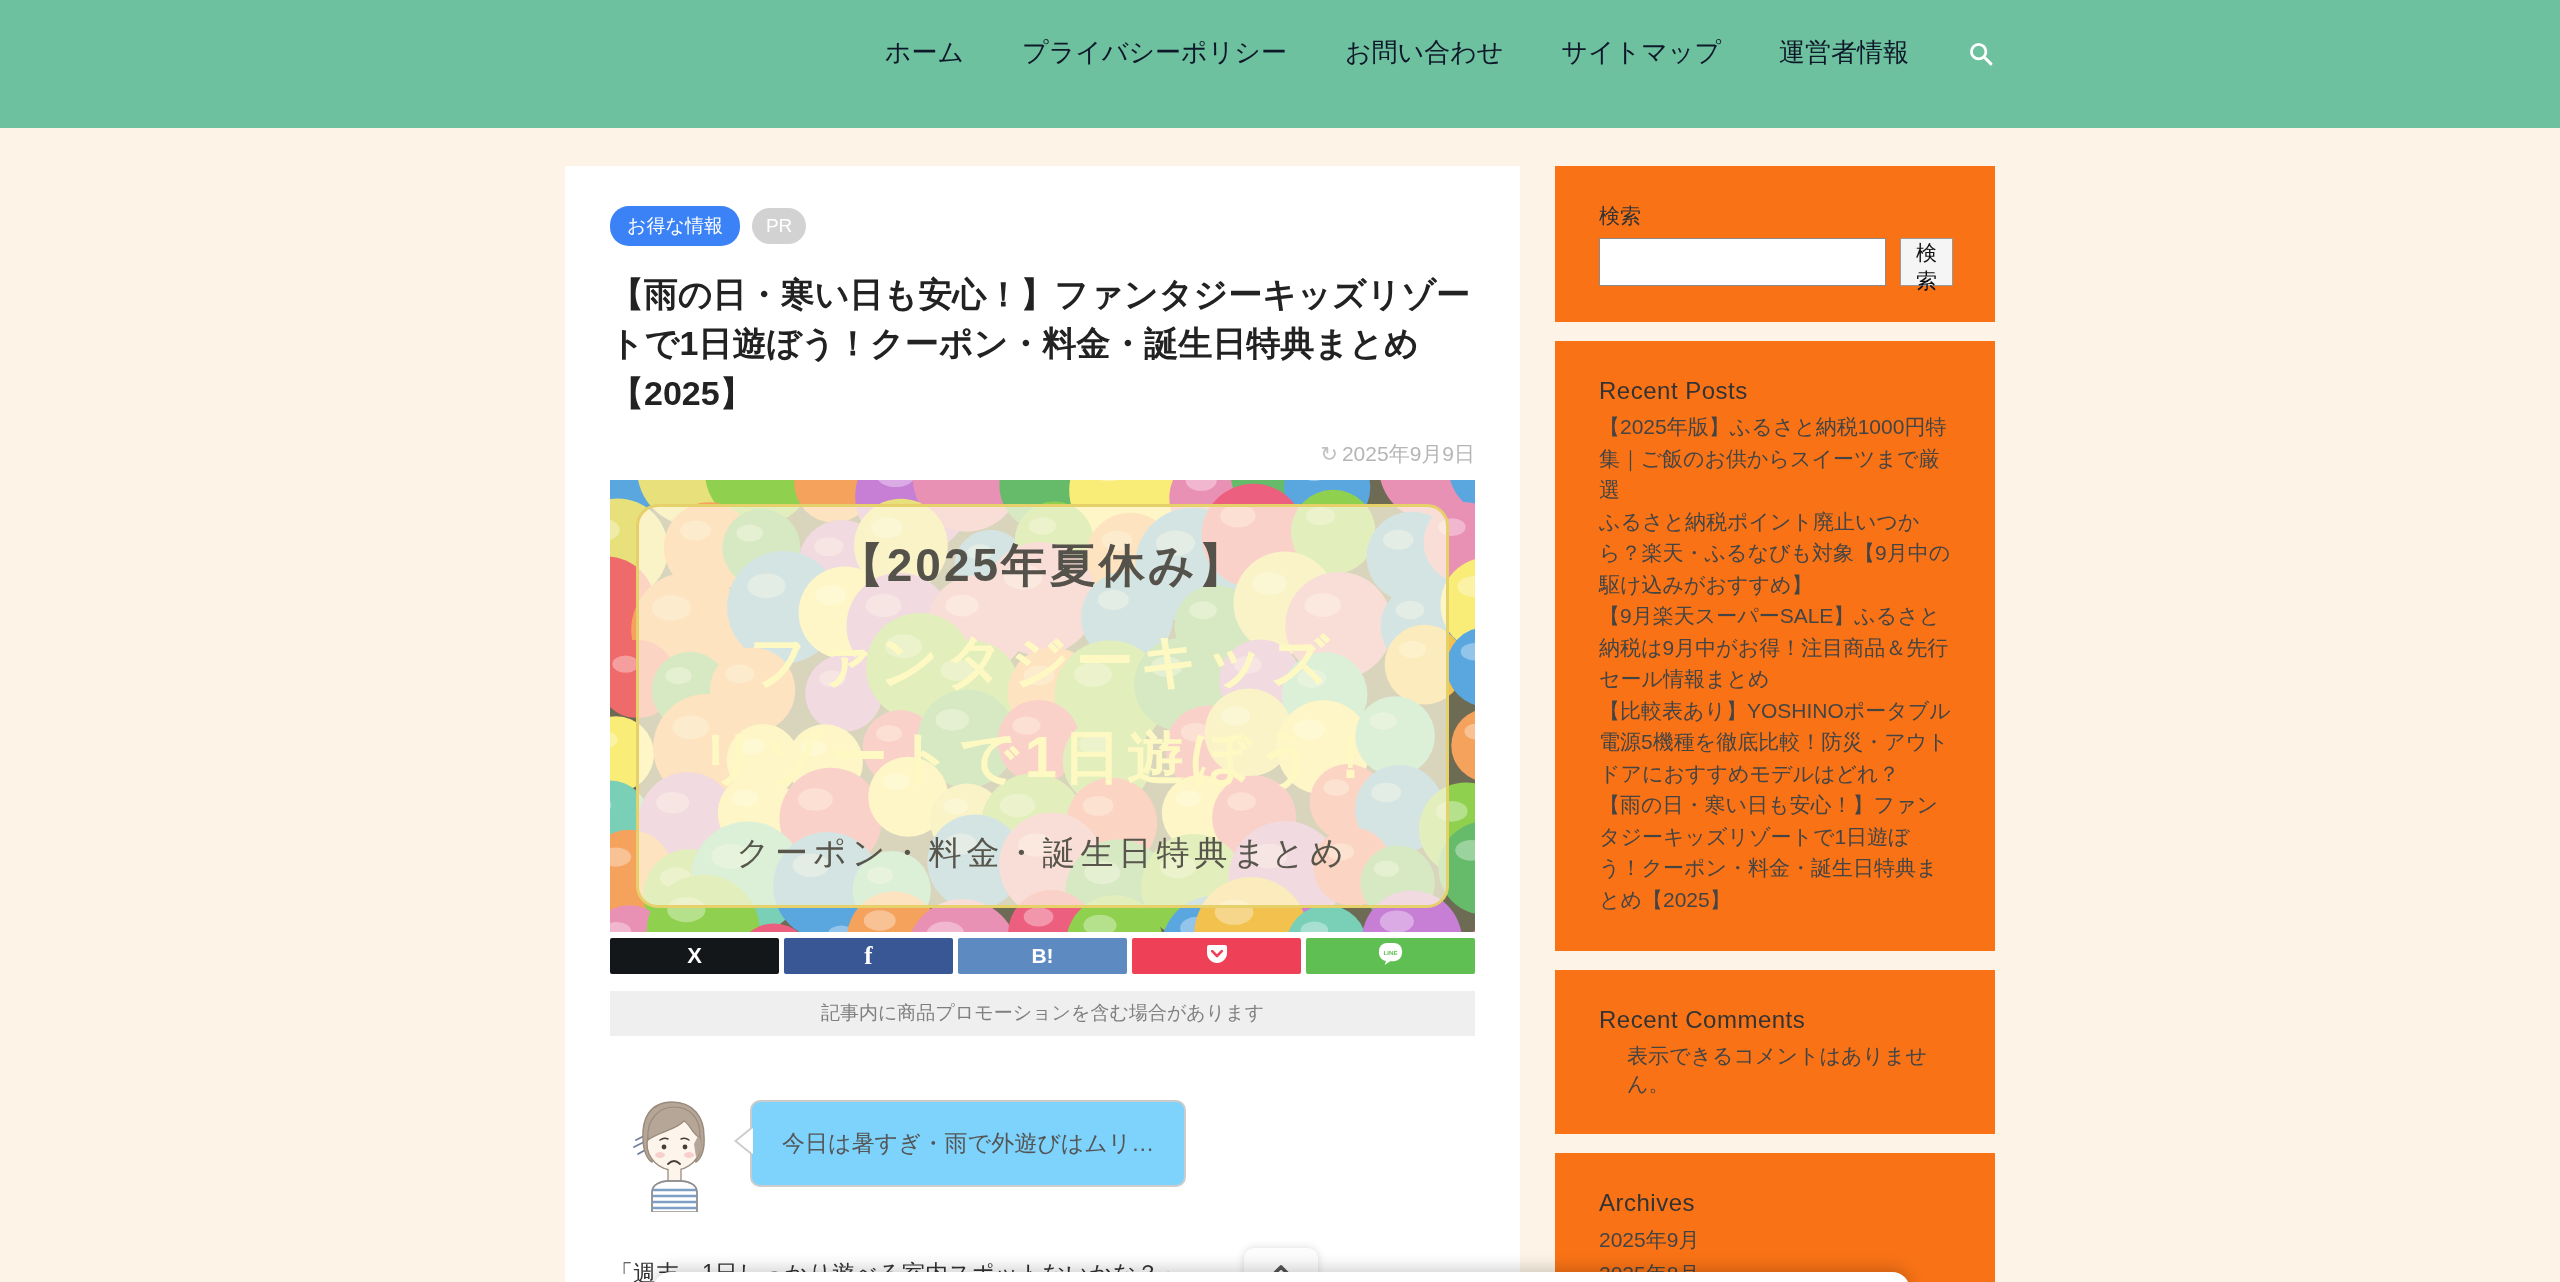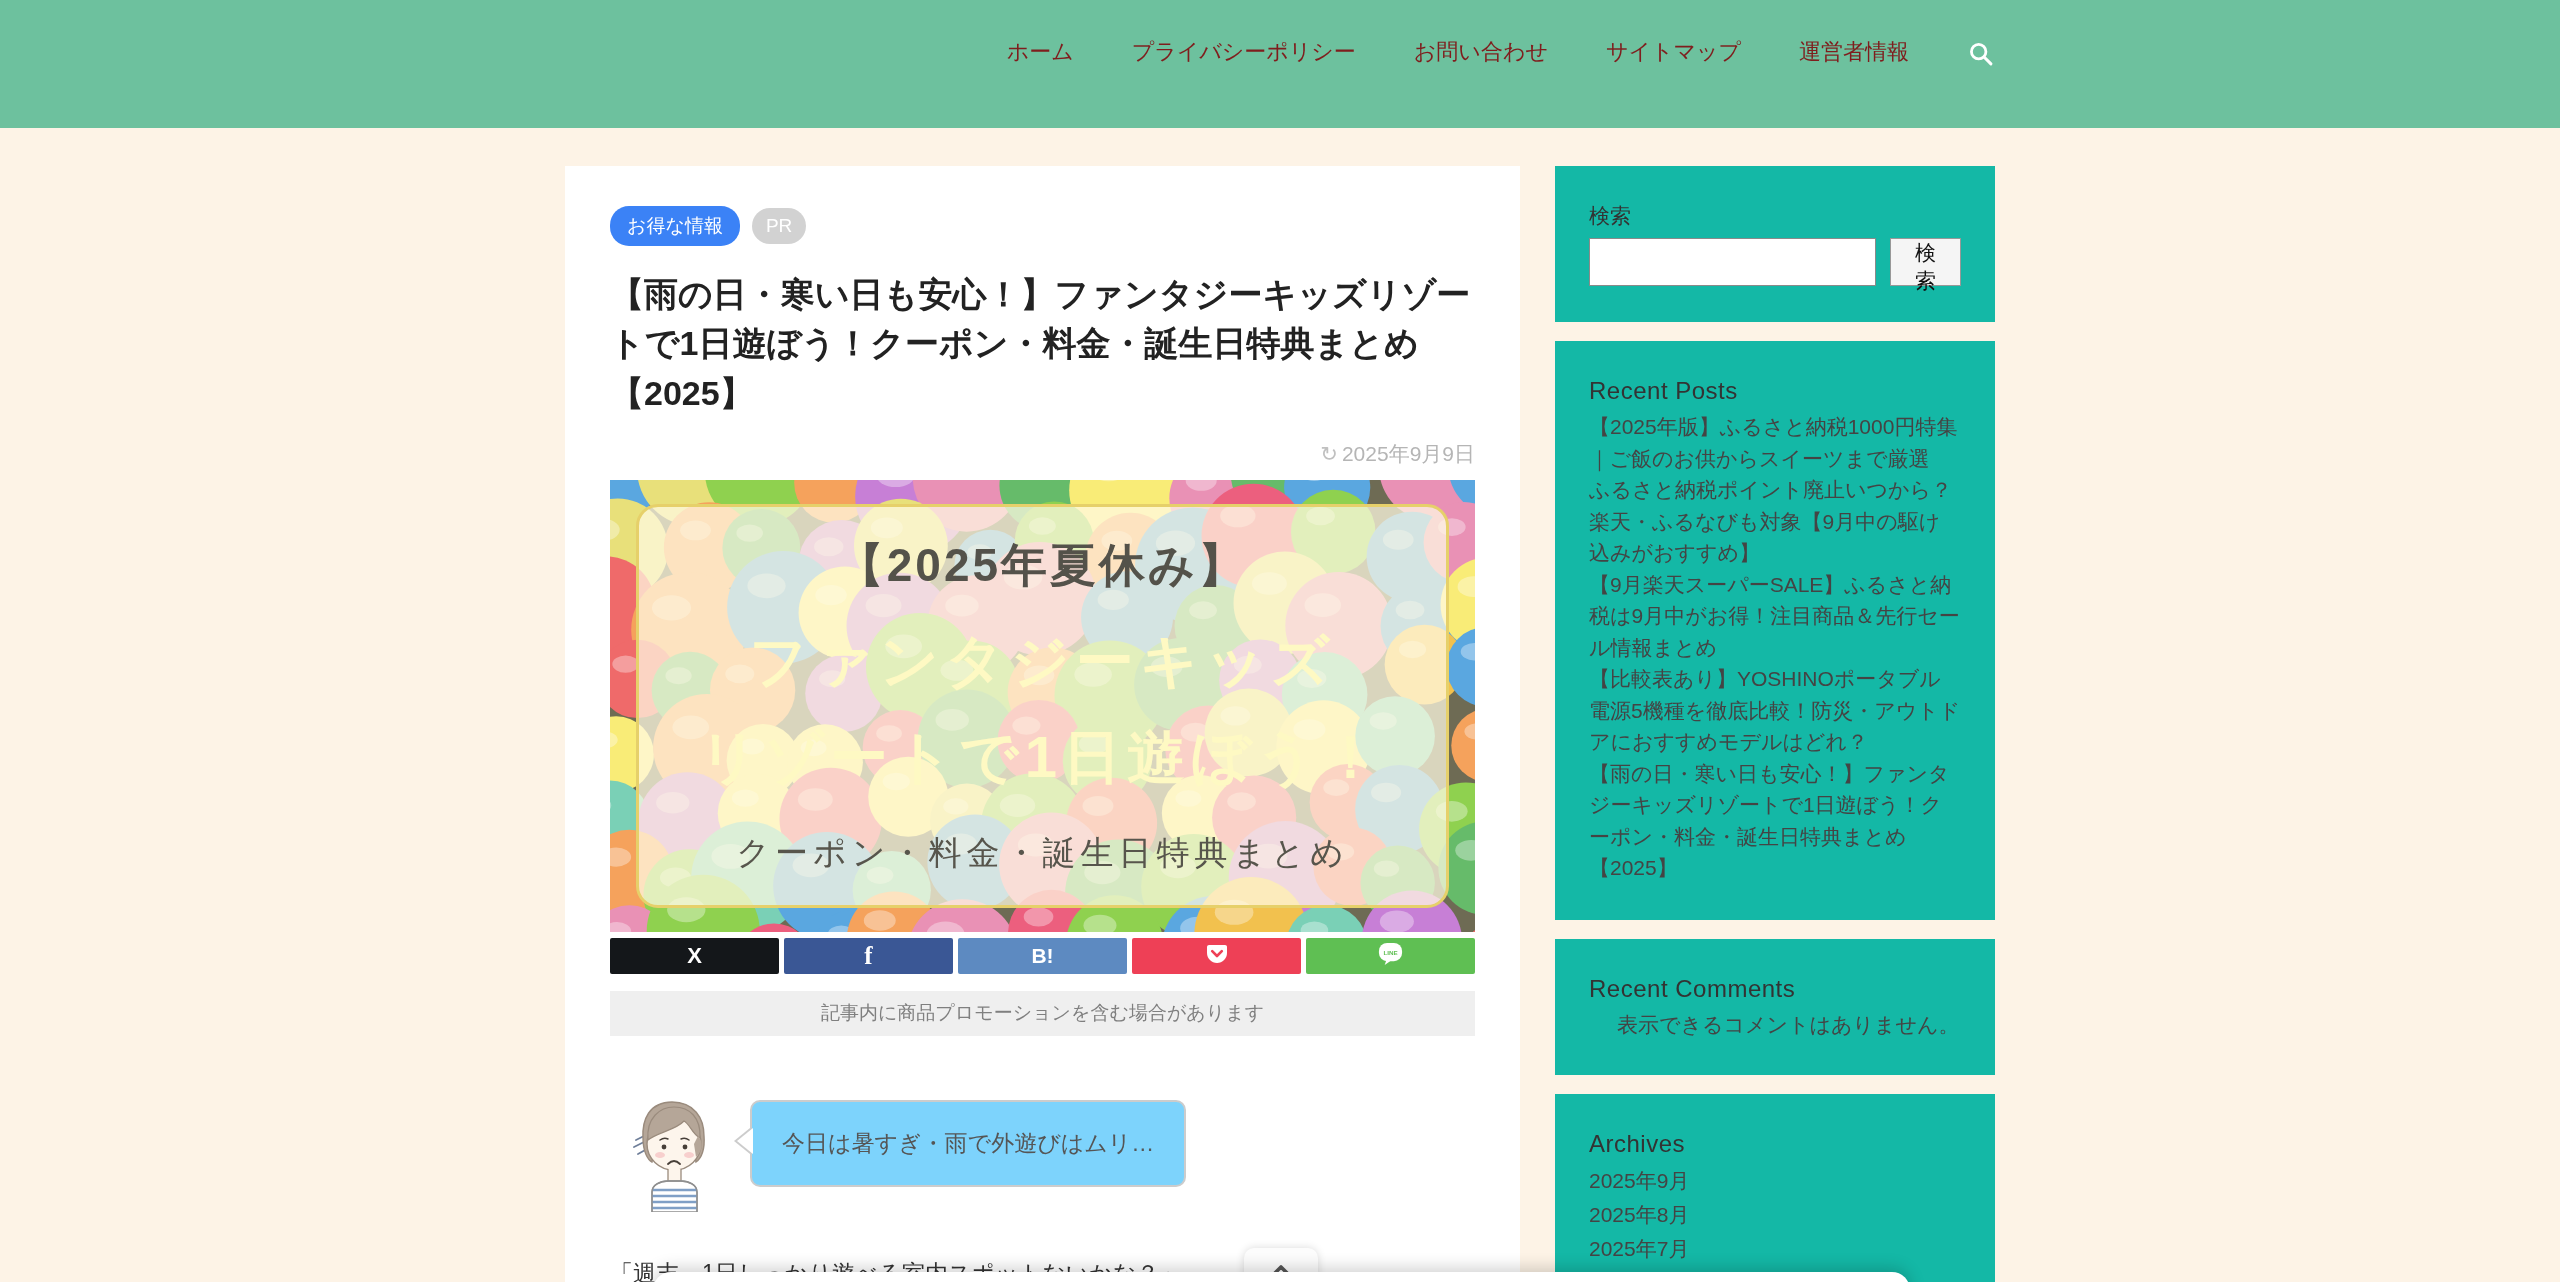--- a/index.html
+++ b/index.html
@@ -13,28 +13,28 @@
   .container { width:1430px; margin:0 auto; }
 
   
   .site-header { background:#6dc19e; height:128px; }
   .header-inner { display:flex; align-items:flex-start; padding-top:22px; }
   .site-title {
     color:#fff; font-size:31px; font-weight:400; line-height:1.45;
     width:350px; letter-spacing:1px; cursor:pointer;
   }
   .nav { display:flex; align-items:center; margin-left:auto; margin-top:10px; gap:58px; }
-  .nav-item { color:#7f1d1d; font-size:22px; cursor:pointer; white-space:nowrap; }
+  .nav-item { color:#0f172a; font-size:26px; cursor:pointer; white-space:nowrap; }
   .header-search { margin-top:8px; cursor:pointer; }
 
   
   .content-wrap { display:flex; gap:35px; margin-top:38px; align-items:flex-start; }
   .main-card { width:955px; background:#fff; padding:40px 45px 120px 45px; }
   .sidebar { width:440px; display:flex; flex-direction:column; gap:19px; }
-  .side-card { background:#14b8a6; padding:36px 34px; }
+  .side-card { background:#f97316; padding:36px 44px; }
 
   
   .tag-row { display:flex; gap:12px; align-items:center; }
   .tag-pill {
     display:inline-block; color:#fff; font-size:19px; padding:7px 17px;
     border-radius:19px; cursor:pointer;
   }
   .tag-green { background:#3b82f6; }
   .tag-gray  { background:#d2d2d2; padding:7px 14px; }
   .post-title { font-size:34px; font-weight:700; color:#222; line-height:1.45; margin-top:24px; }

